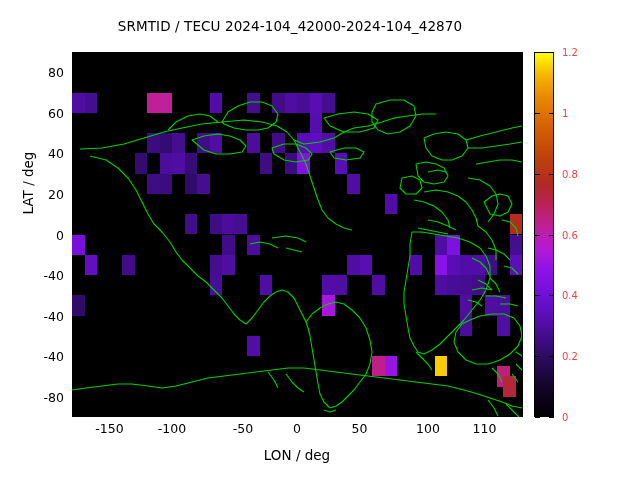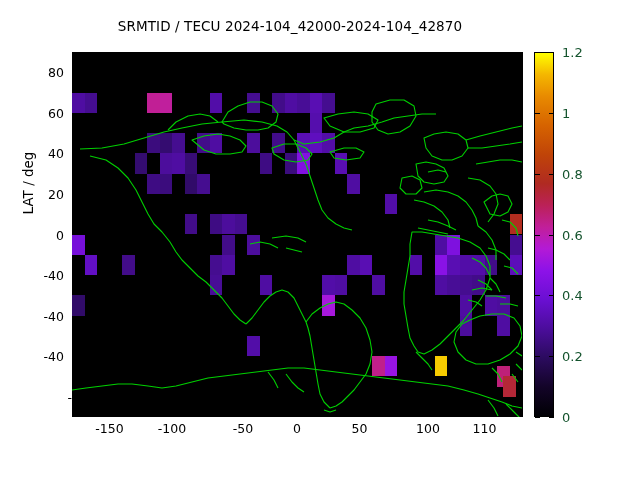--- a/index.html
+++ b/index.html
@@ -45,21 +45,21 @@
   #cbar{
     position:absolute;left:534px;top:52px;width:20px;height:365px;
     border:1px solid #000;box-sizing:border-box;
   }
   #cbar-grad{position:absolute;left:0;top:0;width:100%;height:100%;}
   .cbtick{
     position:absolute;left:0;width:5px;height:1px;background:#000;
   }
   .cbtick.r{left:auto;right:0;}
   .cblab{
-    position:absolute;left:562px;font-size:13px;color:#14532d;
+    position:absolute;left:562px;font-size:10px;color:#ef4444;
     transform:translateY(-50%);white-space:nowrap;
   }
 </style>
 </head>
 <body>
 
 <div id="root">
 
   <div id="title">SRMTID / TECU 2024-104_42000-2024-104_42870</div>
 
@@ -267,24 +267,25 @@
       <div class="cbtick r" style="position: absolute; top: 173.667px; left: 549px; width: 5px; height: 1px; background: rgb(0, 0, 0);"></div>
       <div class="cblab" style="top: 173.667px;">0.8</div>
       <div class="cbtick " style="position: absolute; top: 112.833px; left: 535px; width: 5px; height: 1px; background: rgb(0, 0, 0);"></div>
       <div class="cbtick r" style="position: absolute; top: 112.833px; left: 549px; width: 5px; height: 1px; background: rgb(0, 0, 0);"></div>
       <div class="cblab" style="top: 112.833px;">1</div>
       <div class="cbtick " style="position: absolute; top: 52px; left: 535px; width: 5px; height: 1px; background: rgb(0, 0, 0);"></div>
       <div class="cbtick r" style="position: absolute; top: 52px; left: 549px; width: 5px; height: 1px; background: rgb(0, 0, 0);"></div>
       <div class="cblab" style="top: 52px;">1.2</div>
     </div>
 
+  <div id="xlabel">LON / deg</div>
   <div id="ylabel">LAT / deg</div>
 
   <div id="yticks">
-      <div class="ytick" style="top: 396.722px; left: 0px; padding-left: 24px;">-80</div>
+      <div class="ytick" style="top: 396.722px; left: 0px;">-80</div>
       <div class="ytick" style="top: 356.167px; left: 0px;">-40</div>
       <div class="ytick" style="top: 315.611px; left: 0px;">-40</div>
       <div class="ytick" style="top: 275.056px; left: 0px;">-40</div>
       <div class="ytick" style="top: 234.5px; left: 0px;">0</div>
       <div class="ytick" style="top: 193.944px; left: 0px;">20</div>
       <div class="ytick" style="top: 153.389px; left: 0px;">40</div>
       <div class="ytick" style="top: 112.833px; left: 0px;">60</div>
       <div class="ytick" style="top: 72.2778px; left: 0px;">80</div>
     </div>
   <div id="xticks">

